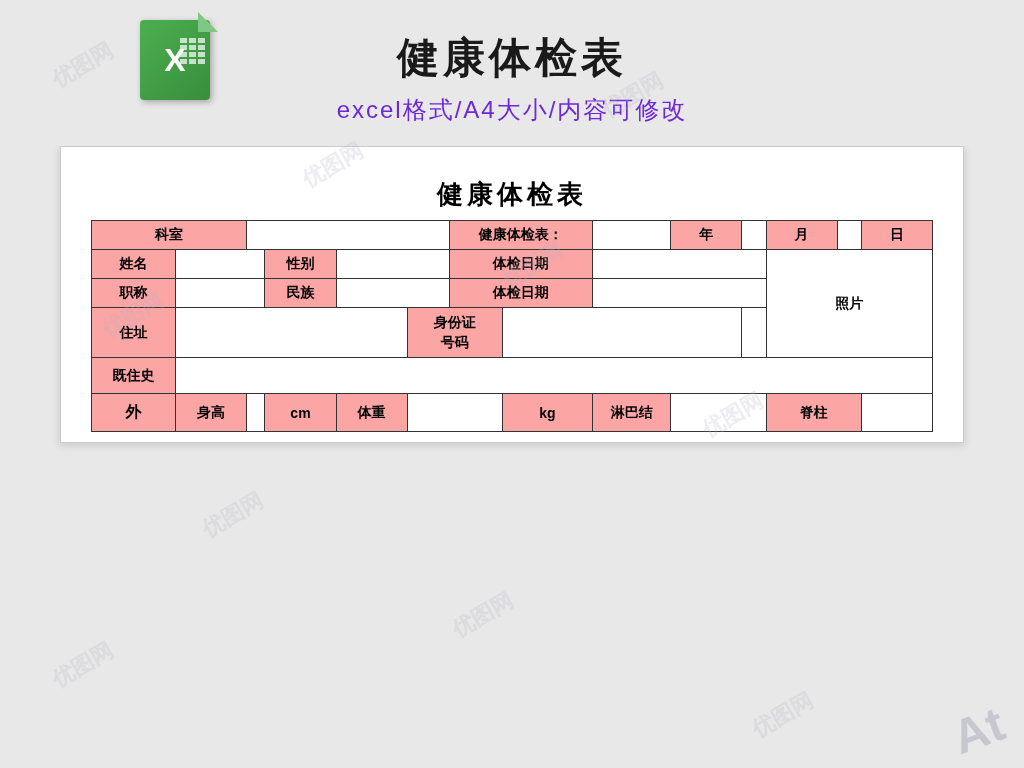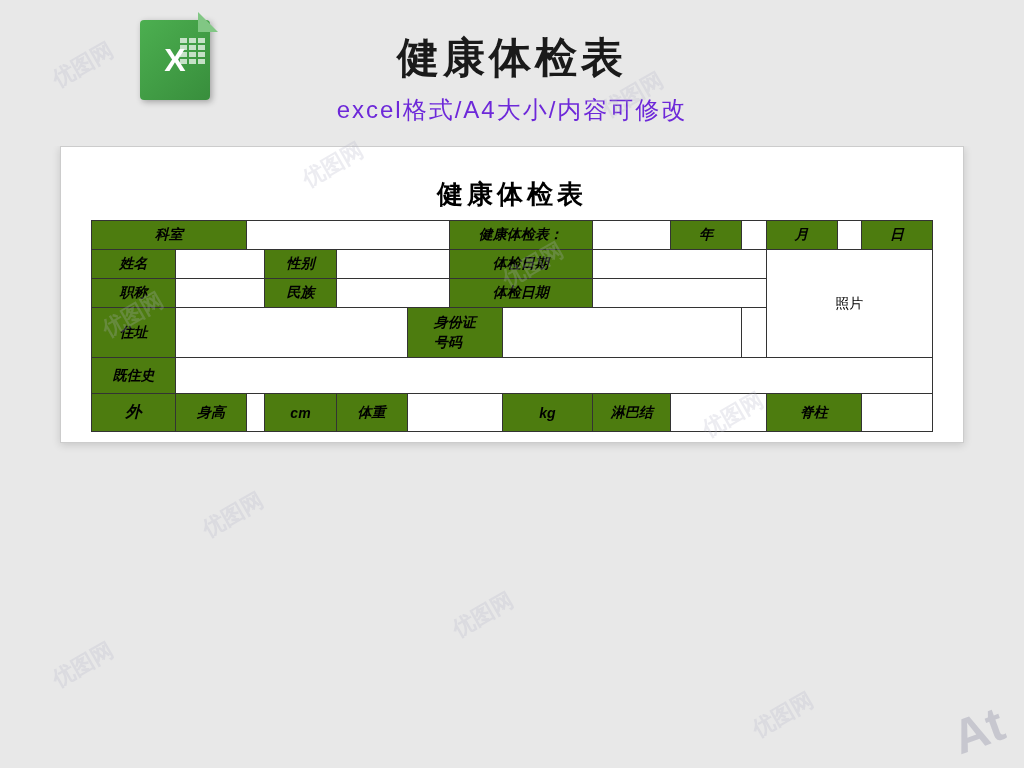--- a/index.html
+++ b/index.html
@@ -135,32 +135,31 @@
     .health-table td {
       border: 1px solid #333;
       padding: 5px 8px;
       vertical-align: middle;
     }
 
     .label-cell {
       font-weight: bold;
       white-space: nowrap;
       text-align: center;
-      background: #4d7c0f;
+      background: #fca5a5;
       min-width: 50px;
-      font-style: italic;
     }
 
     .value-cell {
       background: #fff;
     }
 
     .photo-cell {
       text-align: center;
-      font-weight: normal;
+      font-weight: bold;
       vertical-align: middle;
     }
 
     .bottom-row td {
       padding: 8px 6px;
     }
   </style>
 </head>
 <body>
 
@@ -236,21 +235,21 @@
       <td class="value-cell" colspan="3"></td>
       <td class="label-cell" colspan="1">民族</td>
       <td class="value-cell" colspan="2"></td>
       <td class="label-cell" colspan="2">体检日期</td>
       <td class="value-cell" colspan="4"></td>
     </tr>
 
     <tr>
       <td class="label-cell" colspan="1">住址</td>
       <td class="value-cell" colspan="5"></td>
-      <td class="label-cell" colspan="2" style="text-align:center; line-height:1.4;"><span style="white-space: pre; display: inline-block; text-align: left;">身份证
+      <td class="label-cell" colspan="2" style="text-align:center; line-height:1.4;"><span style="white-space: pre; display: inline-block; text-align: center;">身份证
 号码</span></td>
       <td class="value-cell" colspan="4"></td>
     </tr>
 
     <tr>
       <td class="label-cell" colspan="1">既住史</td>
       <td class="value-cell" colspan="15" style="height:36px;"></td>
     </tr>
 
     <tr class="bottom-row">

